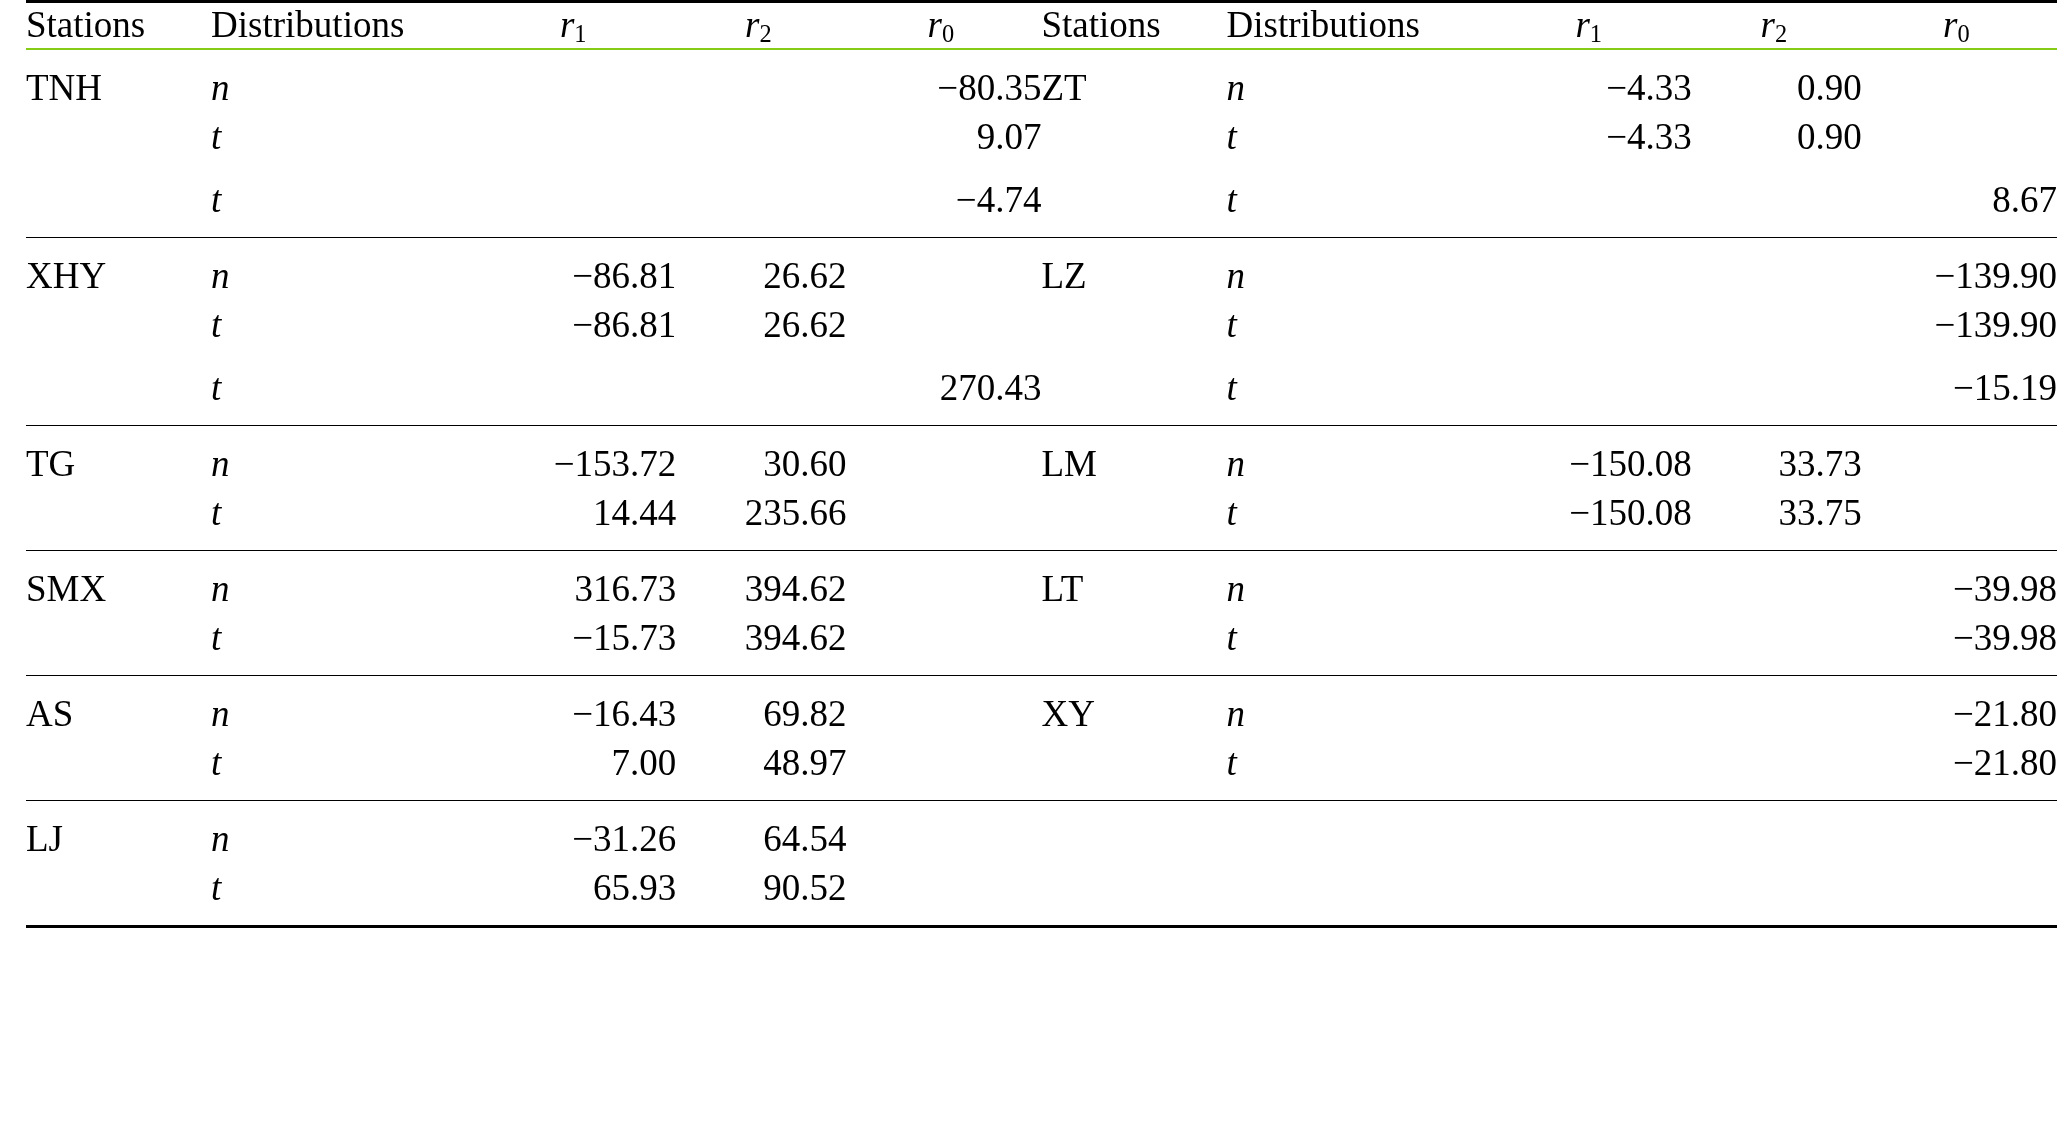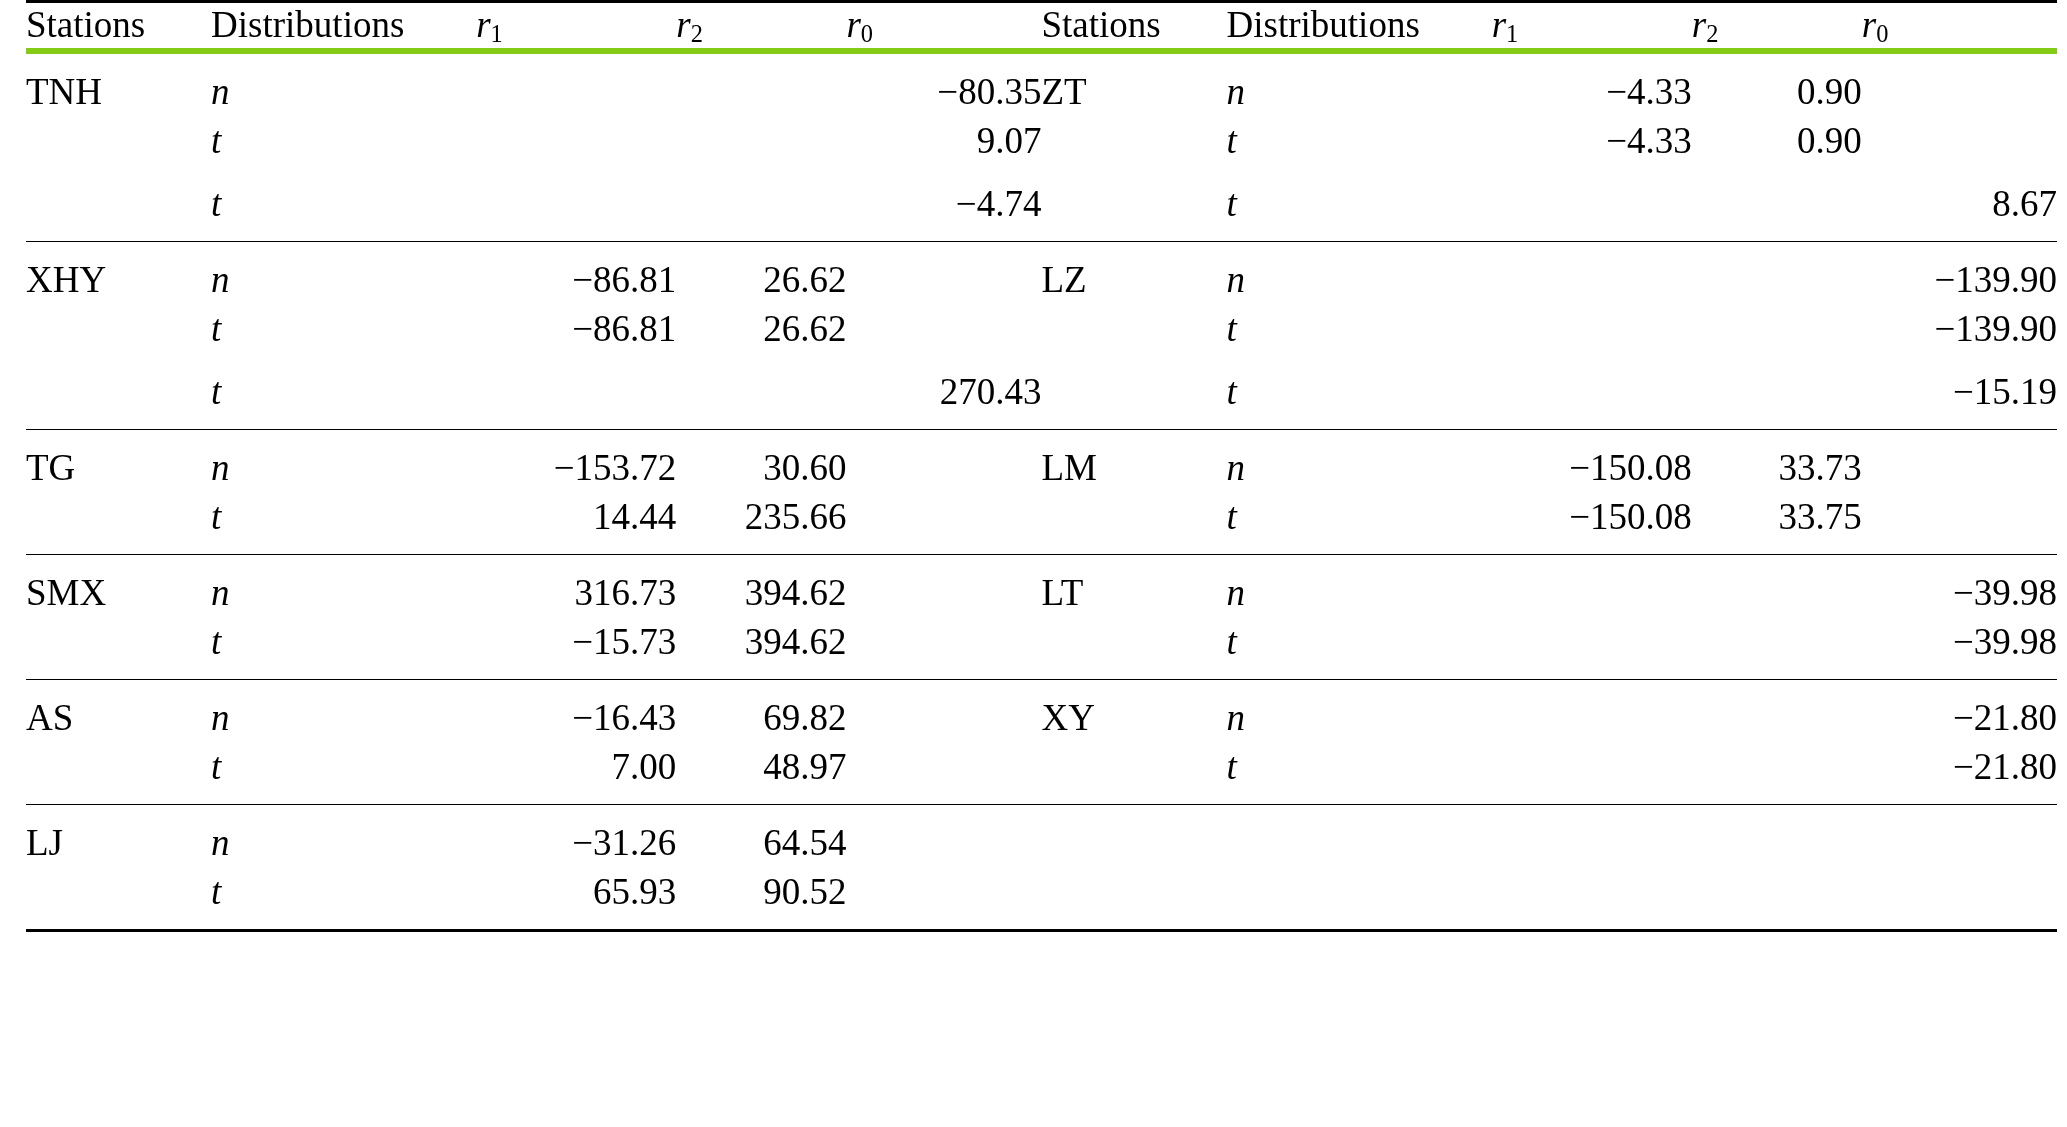--- a/index.html
+++ b/index.html
@@ -37,24 +37,24 @@
   col.c-r1      { width: 200px; }
   col.c-r2      { width: 170px; }
   col.c-r0      { width: 195px; }
 
   thead th {
     font-weight: normal;
     padding-bottom: 20px;
     padding-top: 8px;
   }
   thead th.left  { text-align: left; }
-  thead th.right { text-align: left; padding-right: 6px; }
+  thead th.right { text-align: center; padding-right: 6px; }
 
   tr.rule-top > * { border-top: 3.5px solid #000; }
-  tr.rule-head > * { border-top: 6px solid #84cc16; }
+  tr.rule-head > * { border-top: 2px solid #84cc16; }
   tr.rule-group > * { border-top: 1.6px solid #000; }
   tr.rule-bottom > * { border-top: 3.5px solid #000; }
 
   td.station {
     text-align: left;
     padding-top: 14px;
   }
   td.dist {
     text-align: left;
     font-style: italic;

